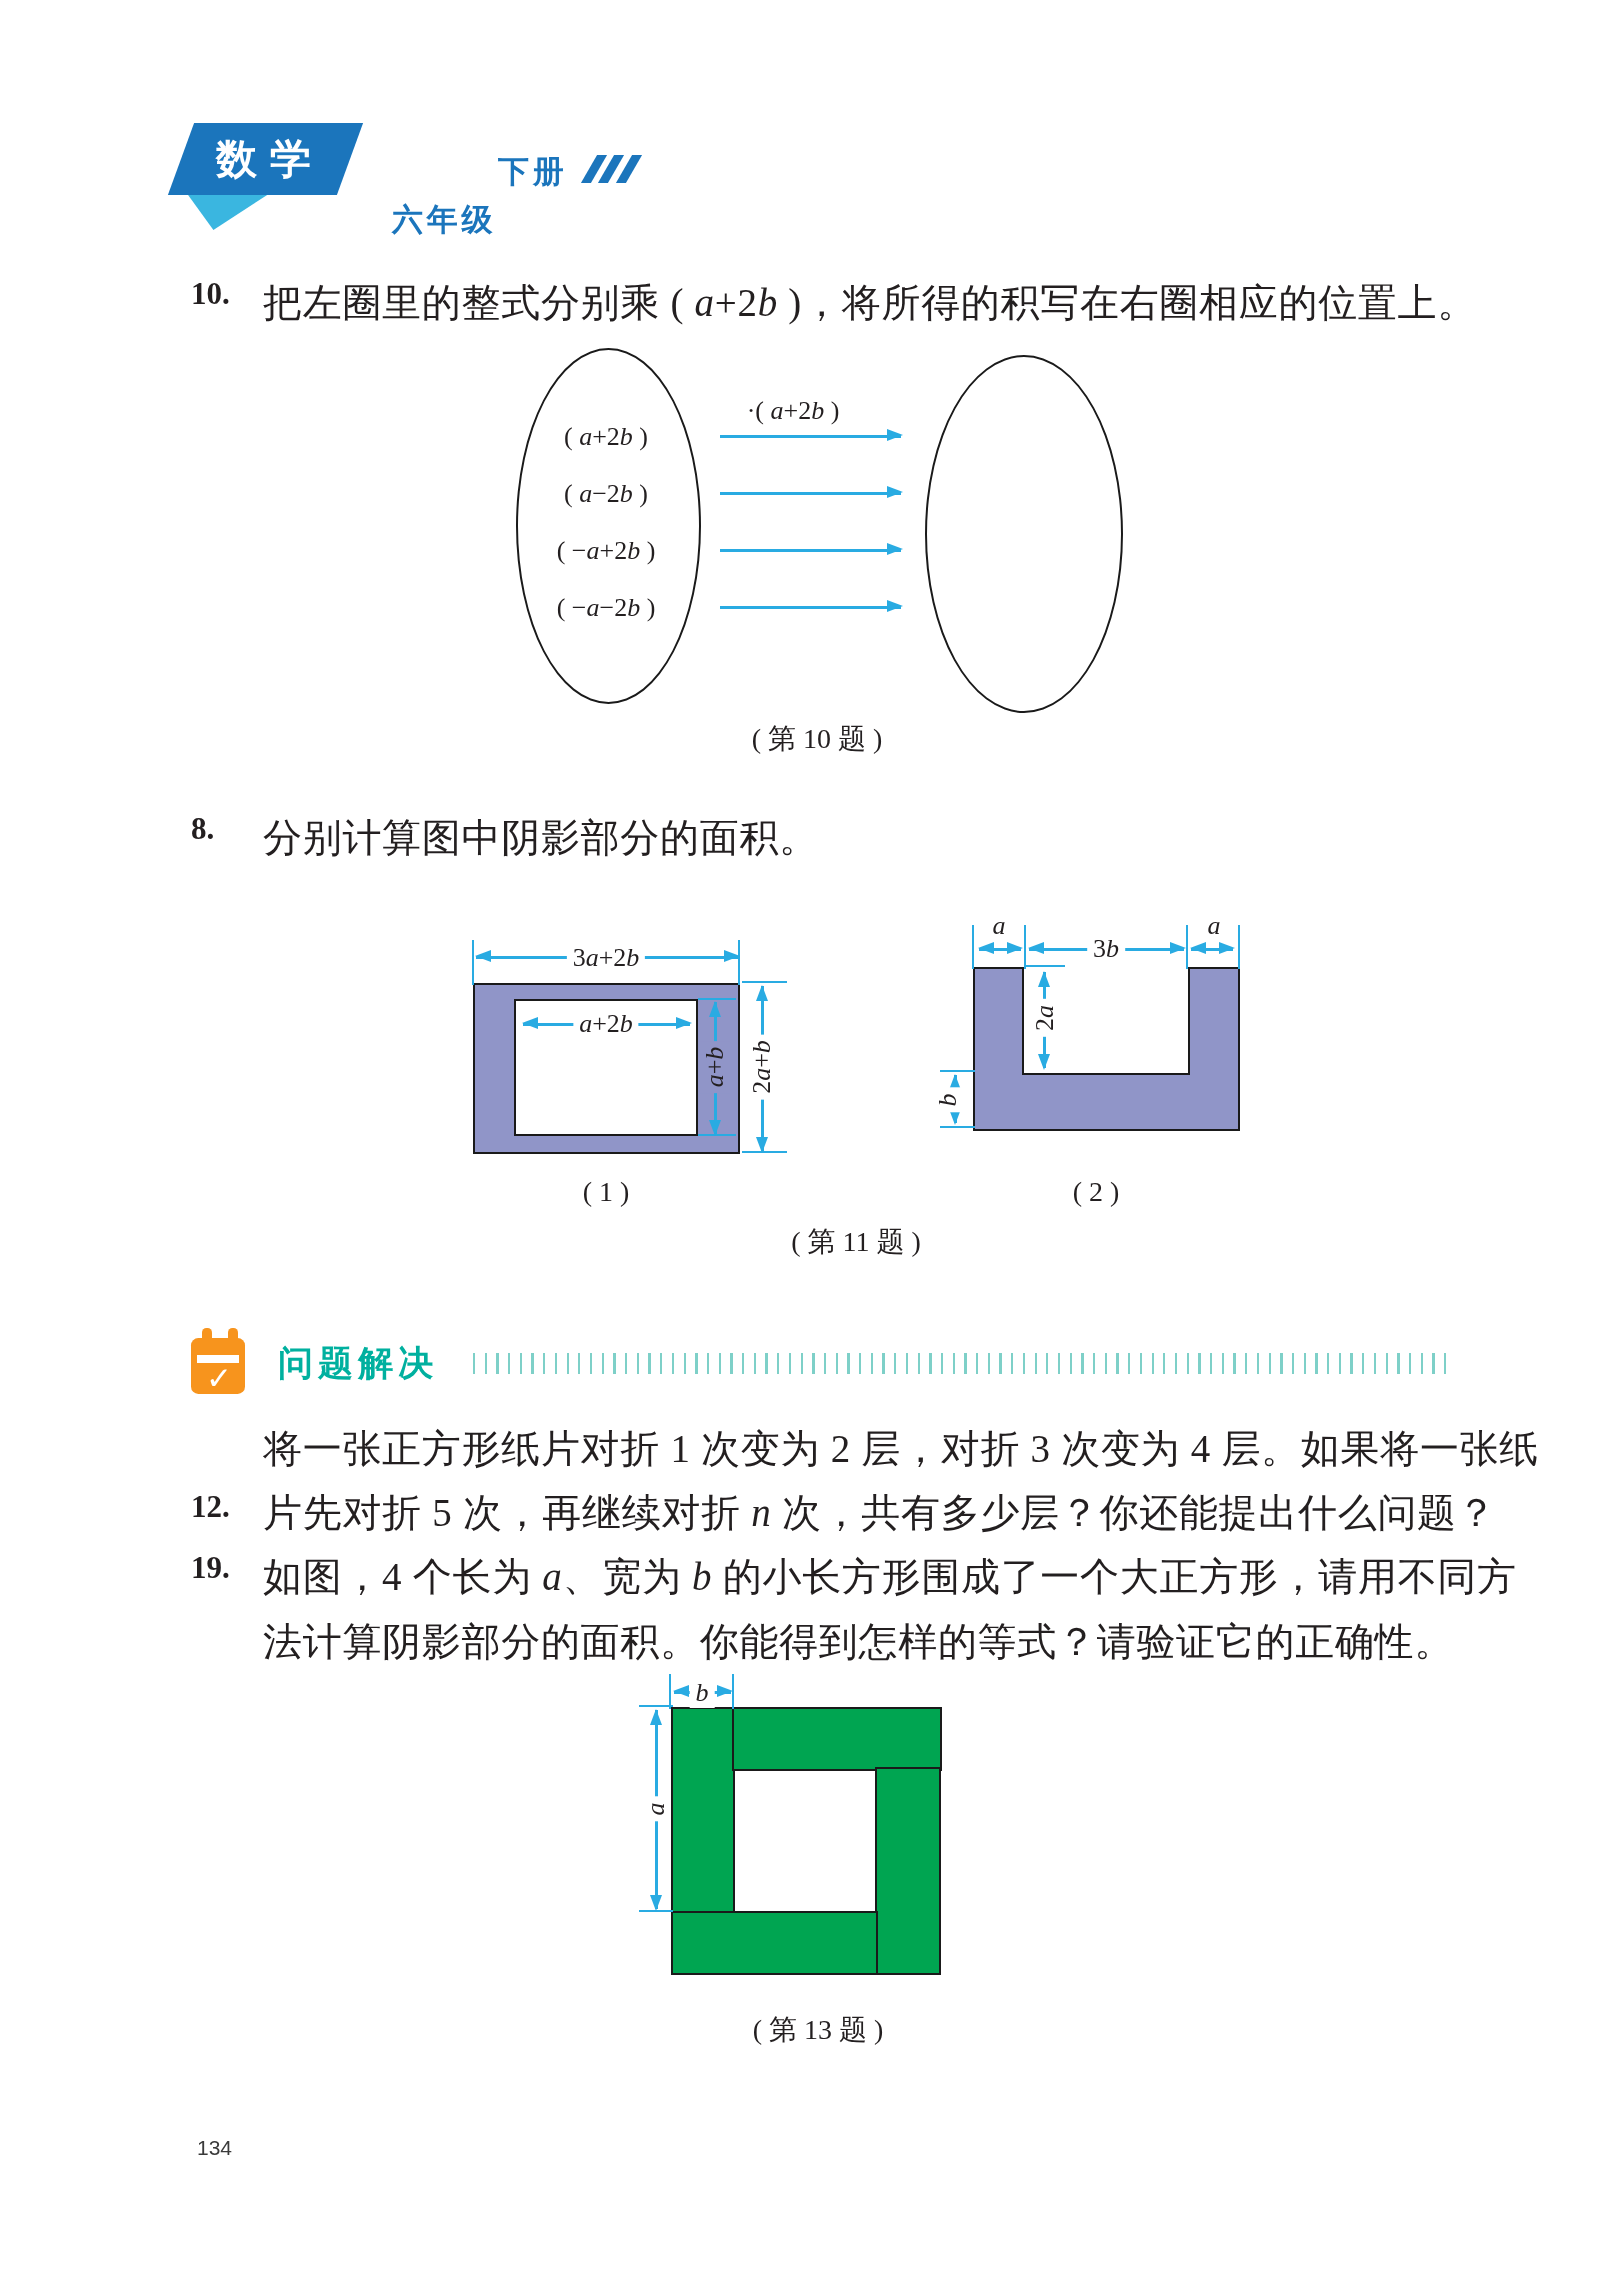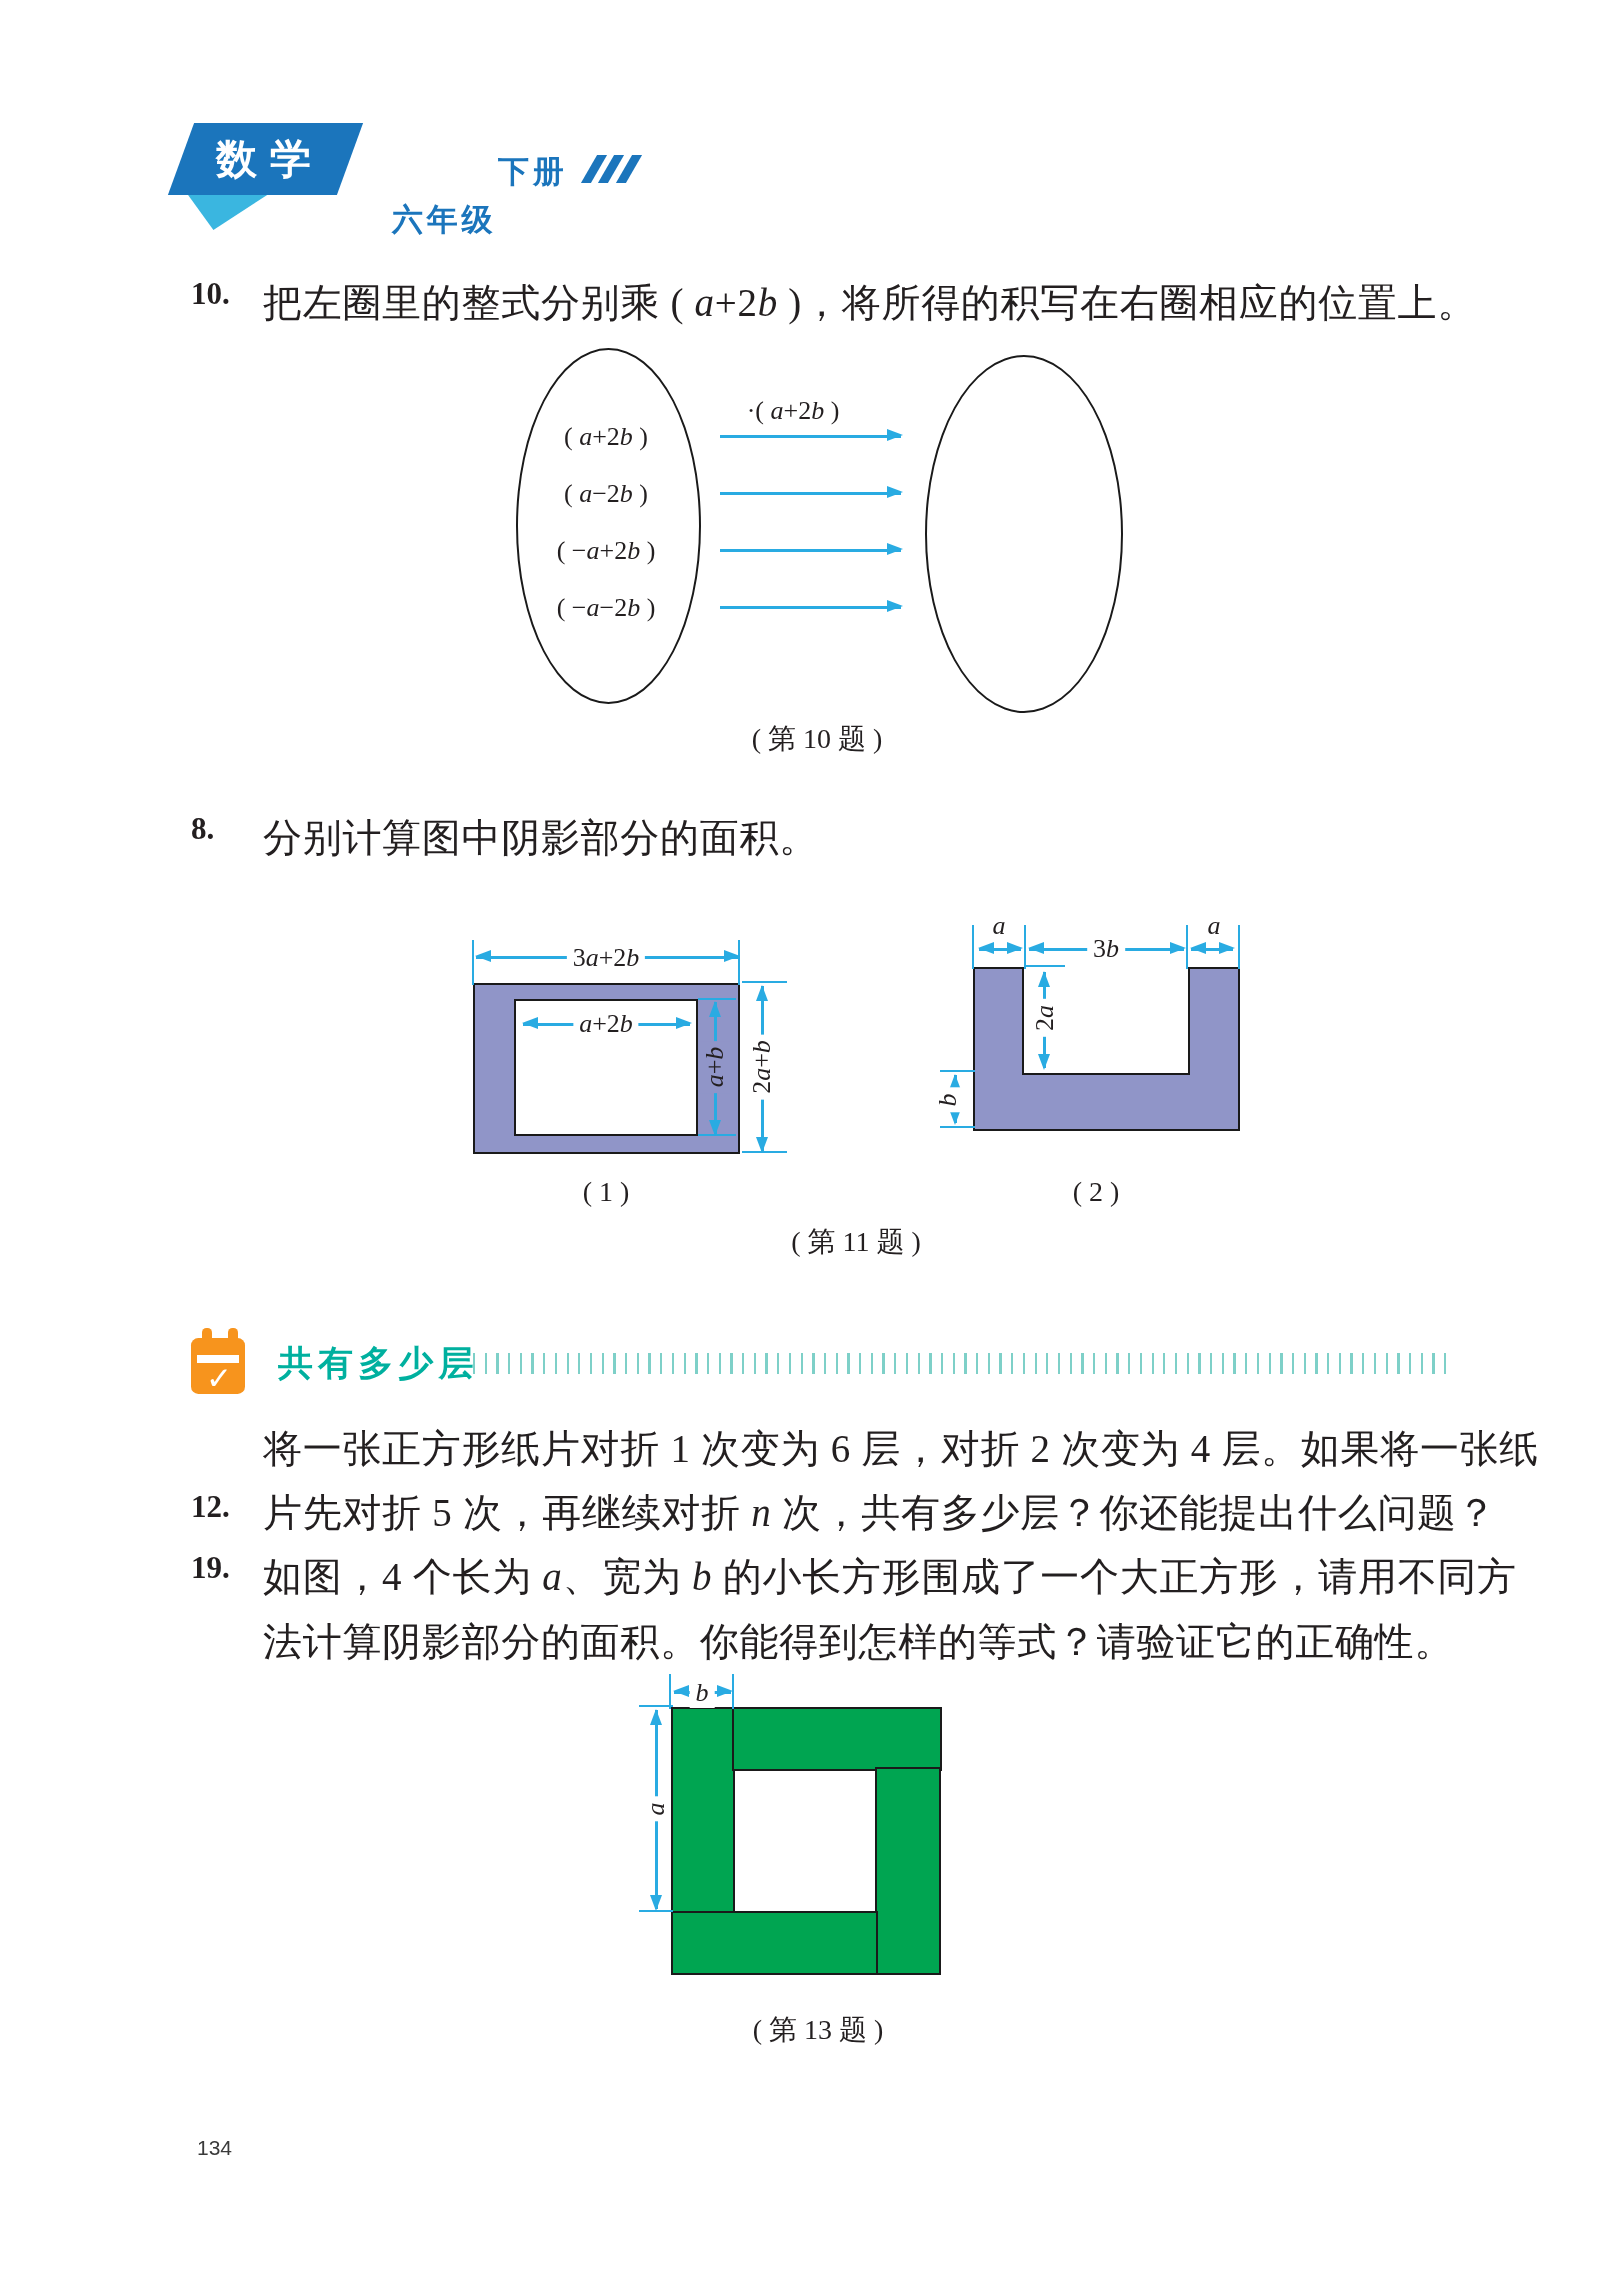--- a/index.html
+++ b/index.html
@@ -134,25 +134,25 @@
   <div class="varrow" style="left:954px; top:1075px; height:48px;"></div>
   <div class="dim rot mathify" style="left:948px; top:1100px;"><i>b</i></div>
   <div class="tag" style="left:1096px; top:1192px;">( 2 )</div>
   <div class="caption" style="left:856px; top:1242px;">( 第 11 题 )</div>
 
   <div class="icon-prong" style="left:202px;"></div>
   <div class="icon-prong" style="left:228px;"></div>
   <div class="icon-body"></div>
   <div class="icon-stripe"></div>
   <div class="icon-check">✓</div>
-  <div class="sec-title">共有多少层</div>
+  <div class="sec-title">问题解决</div>
   <div class="dashes"></div>
 
   <div class="pnum" style="left:191px; top:1489px;">12.</div>
-  <div class="ptext mathify" style="left:263px; top:1422px;">将一张正方形纸片对折 1 次变为 6 层，对折 2 次变为 4 层。如果将一张纸</div>
+  <div class="ptext mathify" style="left:263px; top:1422px;">将一张正方形纸片对折 1 次变为 2 层，对折 3 次变为 4 层。如果将一张纸</div>
   <div class="ptext mathify" style="left:263px; top:1486px;">片先对折 5 次，再继续对折 <i>n</i> 次，共有多少层？你还能提出什么问题？</div>
 
   <div class="pnum" style="left:191px; top:1550px;">19.</div>
   <div class="ptext mathify" style="left:263px; top:1550px;">如图，4 个长为 <i>a</i>、宽为 <i>b</i> 的小长方形围成了一个大正方形，请用不同方</div>
   <div class="ptext mathify" style="left:263px; top:1615px;">法计算阴影部分的面积。你能得到怎样的等式？请验证它的正确性。</div>
 
   <div class="rect green" style="left:671px; top:1707px; width:64px; height:207px;"></div>
   <div class="rect green" style="left:732px; top:1707px; width:210px; height:64px;"></div>
   <div class="rect green" style="left:875px; top:1767px; width:66px; height:208px;"></div>
   <div class="rect green" style="left:671px; top:1911px; width:207px; height:64px;"></div>

